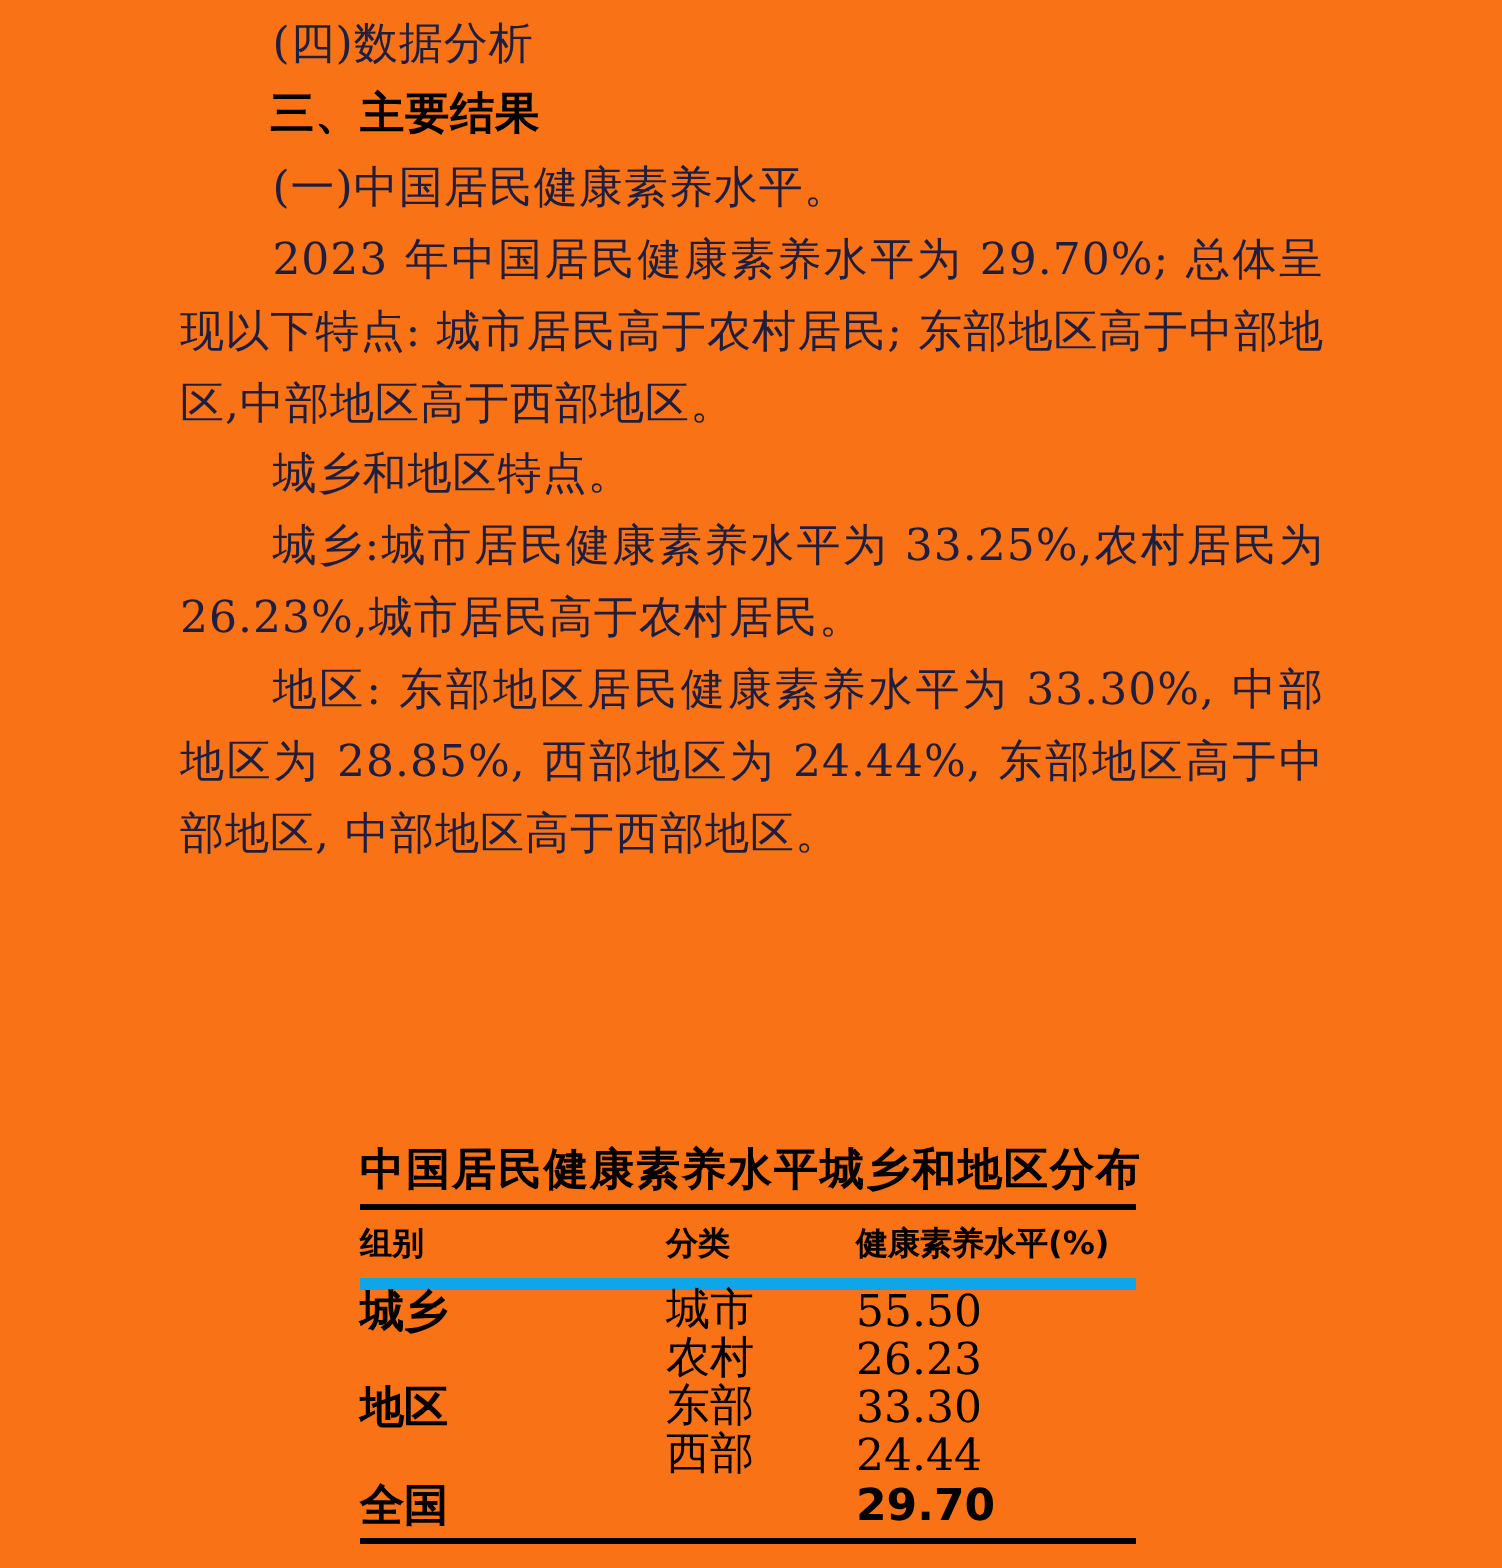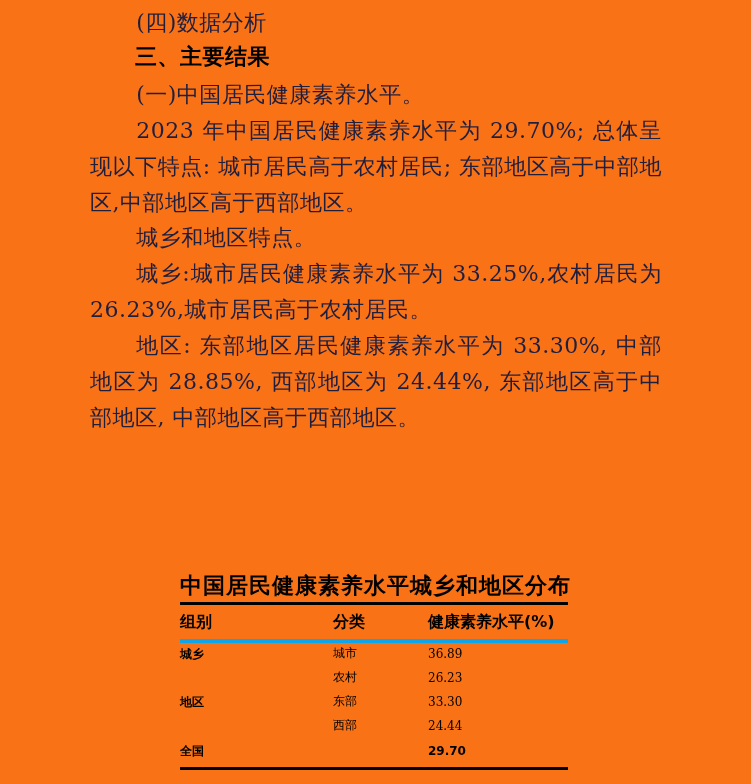--- a/index.html
+++ b/index.html
@@ -60,29 +60,29 @@
     border-bottom:3px solid #000;
     color:#000;
   }
   table.stats th {
     font-family:"DejaVu Sans","Liberation Sans",sans-serif;
     font-weight:bold;
     font-size:16px;
     line-height:19px;
     text-align:left;
     padding:7px 0 8px 0;
-    border-bottom:4px solid #0ea5e9;
+    border-bottom:6px solid #0ea5e9;
     white-space:nowrap;
   }
   table.stats col.c1 { width:153px; }
   table.stats col.c2 { width:95px; }
   table.stats col.c3 { width:140px; }
   th.h-group, td.cell-group { padding-left:14px; }
   table.stats td {
-    font-size:12px;
+    font-size:22px;
     line-height:19px;
     padding:2px 0 3px 0;
     vertical-align:top;
   }
   td.cell-group {
     font-family:"DejaVu Sans","Liberation Sans",sans-serif;
     font-weight:bold;
   }
   td.cell-category { font-family:Liberation Mono, monospace; }
   td.cell-value {
@@ -117,21 +117,21 @@
         <tr>
           <th class="h-group">组别</th>
           <th>分类</th>
           <th>健康素养水平(%)</th>
         </tr>
       </thead>
       <tbody>
         <tr>
           <td class="cell-group">城乡</td>
           <td class="cell-category">城市</td>
-          <td class="cell-value">36.89</td>
+          <td class="cell-value">55.50</td>
         </tr>
         <tr>
           <td class="cell-group"></td>
           <td class="cell-category">农村</td>
           <td class="cell-value">26.23</td>
         </tr>
         <tr>
           <td class="cell-group">地区</td>
           <td class="cell-category">东部</td>
           <td class="cell-value">33.30</td>

